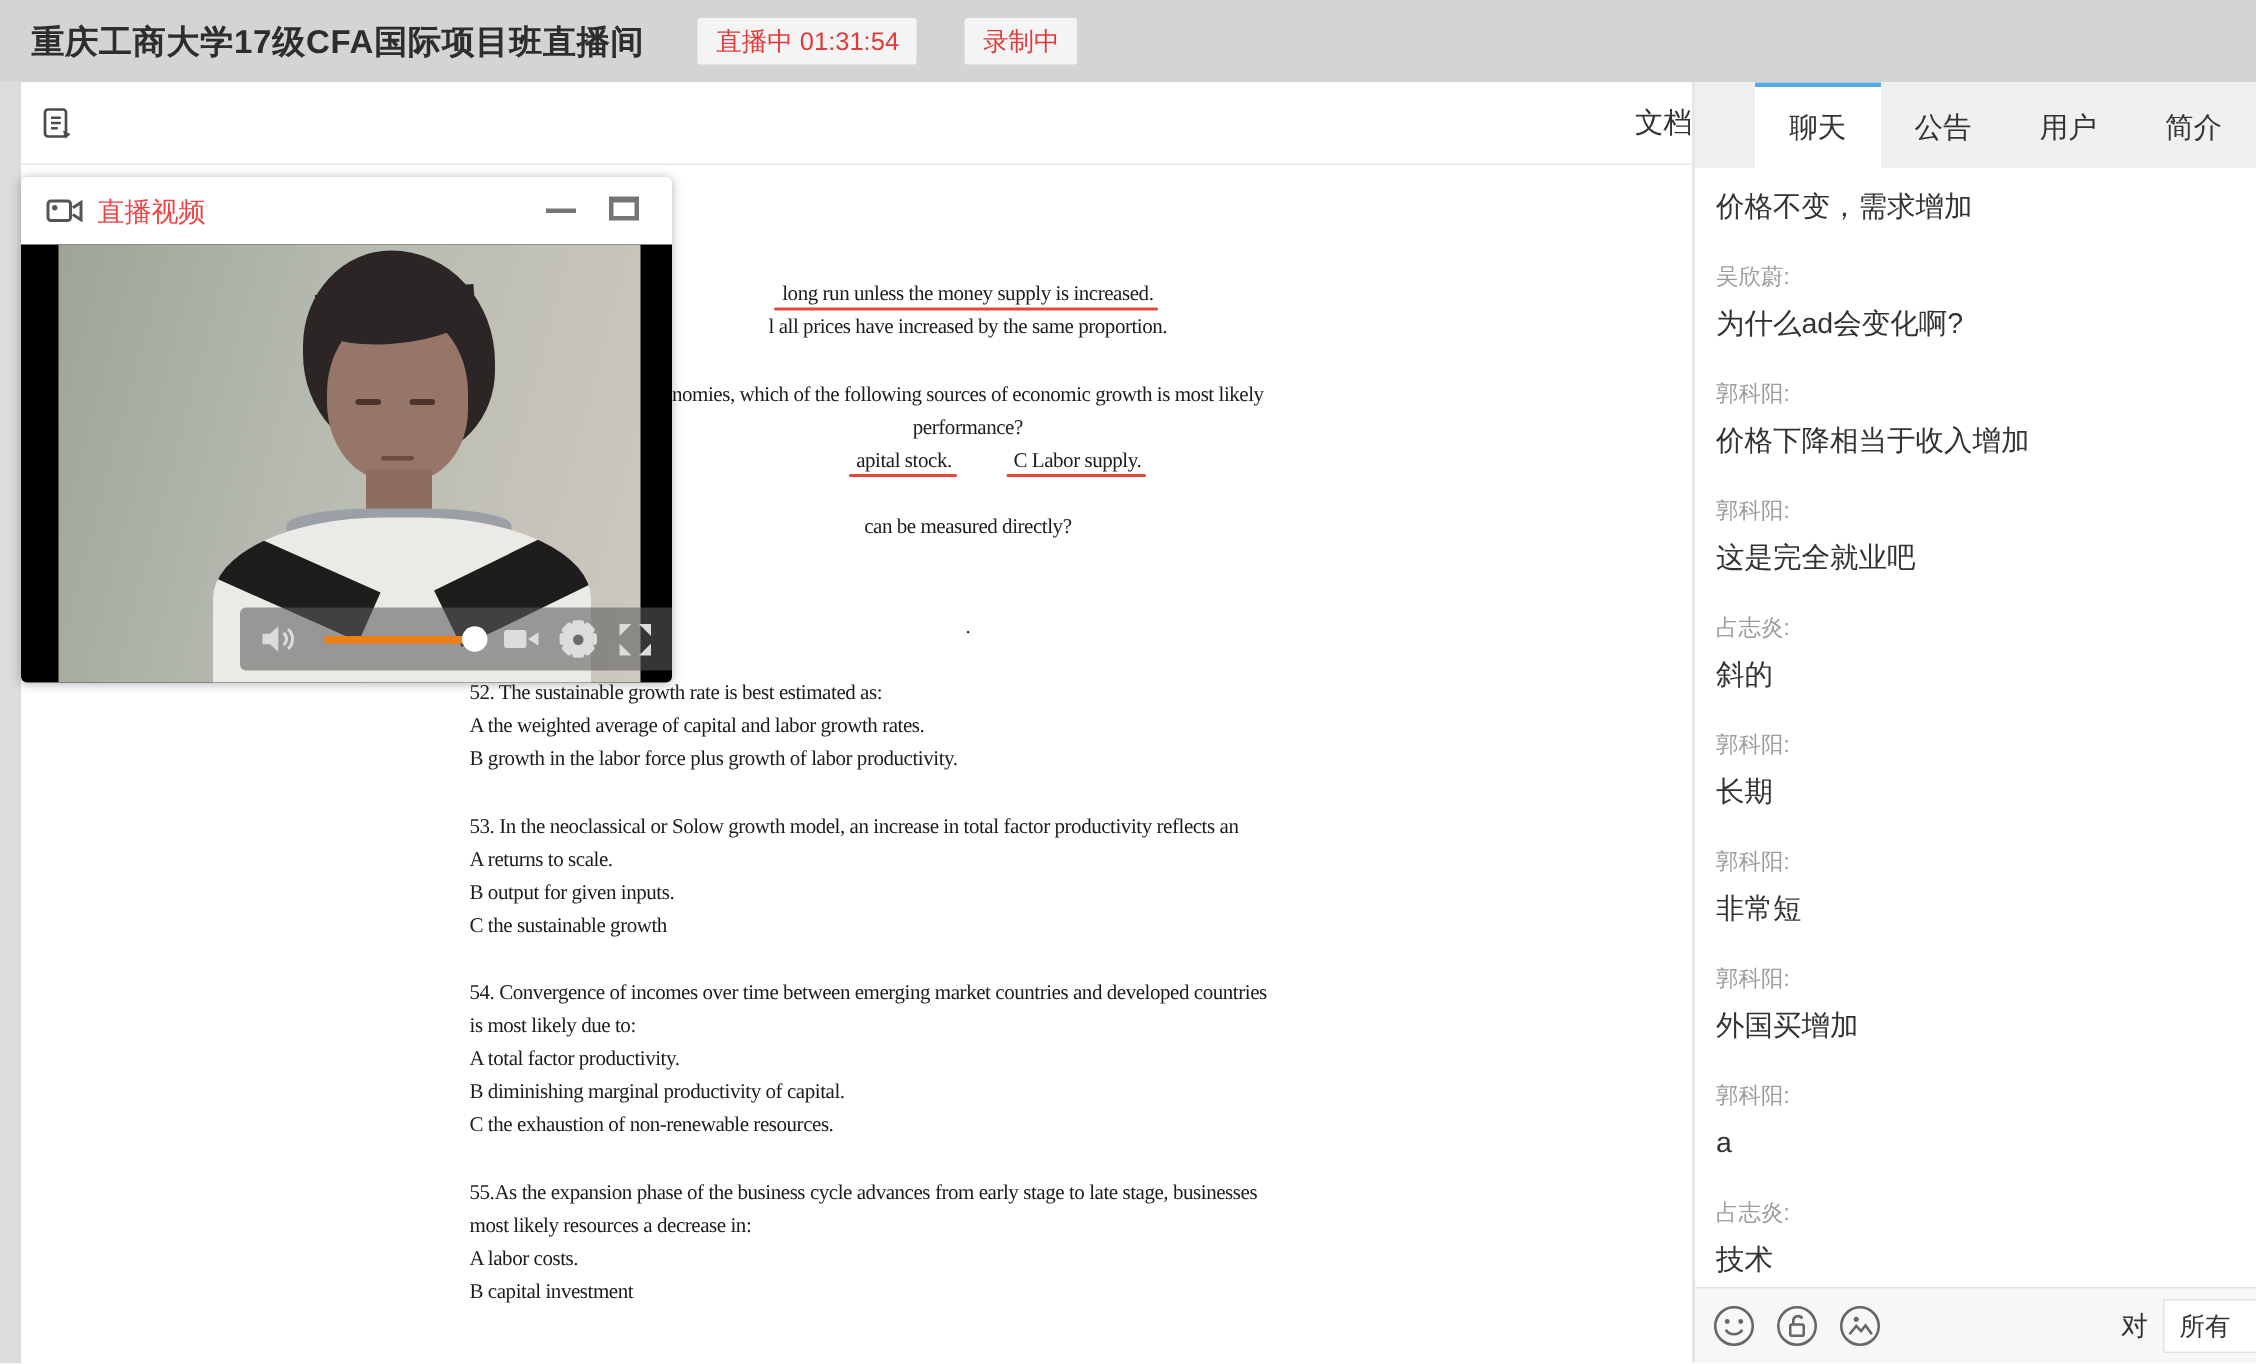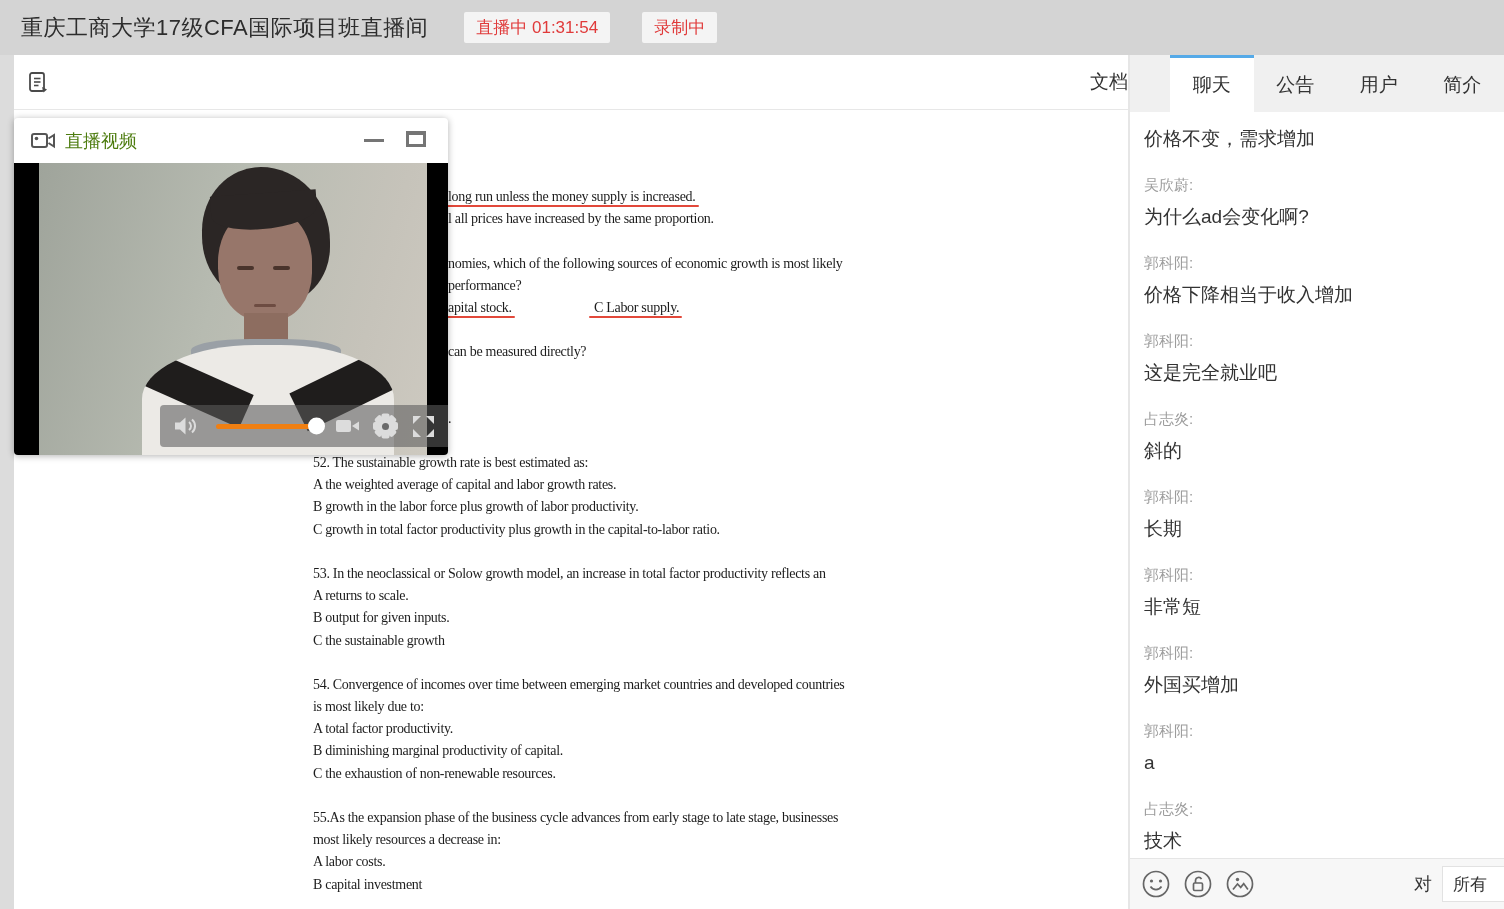--- a/index.html
+++ b/index.html
@@ -3,48 +3,48 @@
 <meta charset="utf-8">
 <style>
   * { margin:0; padding:0; box-sizing:border-box; }
   html,body { width:1504px; height:909px; overflow:hidden; background:#fff;
               font-family:"Liberation Sans","DejaVu Sans",sans-serif; }
   .stage { position:relative; width:1504px; height:909px; overflow:hidden; background:#fff; }
 
   
   .topbar { position:absolute; top:0; left:0; right:0; height:55px; background:#d4d4d4;
             display:flex; align-items:center; }
-  .page-title { font-size:22px; font-weight:400; color:#2d2d2d; margin-left:21px; letter-spacing:0.5px; }
+  .page-title { font-size:22px; font-weight:700; color:#2d2d2d; margin-left:21px; letter-spacing:0.5px; }
   .badge { background:#f4f4f4; color:#e03a3a; font-size:17px; padding:4px 12px; border-radius:2px; white-space:nowrap; }
   .badge.live { margin-left:36px; }
   .badge.rec  { margin-left:32px; }
 
   
   .left-gutter { position:absolute; left:0; top:55px; width:14px; bottom:0; background:#dcdcdc; }
   .doc-panel { position:absolute; left:14px; top:55px; width:1114px; bottom:0; background:#fff; }
   .doc-header { position:absolute; top:0; left:0; right:0; height:55px; border-bottom:1px solid #e7e7e7;
                 display:flex; align-items:center; background:#fff;justify-content:space-between; }
   .doc-icon { margin-left:12px; display:flex; }
   .doc-title { margin-left:7px; font-size:19px; color:#333; }
   .doc-page { position:absolute; top:56px; left:0; right:0; bottom:0; background:#fff;
               font-family:"Liberation Serif","DejaVu Serif",serif; color:#1c1c1c; }
   .dline { height:22.2px; line-height:22.2px; font-size:14px; letter-spacing:-0.3px; white-space:nowrap; }
-  .doc-fragments { position:absolute; left:434px; top:75px; }
+  .doc-fragments { position:absolute; left:434px; top:75px;text-align:center; }
   .doc-body { position:absolute; left:299px; top:341px; }
   .u { position:relative; }
   .u::after { content:""; position:absolute; left:-5px; right:-3px; bottom:-3px; height:2px;
               background:#e2483a; border-radius:2px; }
   .col1 { display:inline-block; width:146px; }
 
   
   .video-window { position:absolute; left:14px; top:118px; width:434px; height:337px;
                   background:#fff; border-radius:4px; box-shadow:0 1px 7px rgba(0,0,0,.3); }
   .vw-titlebar { position:relative; height:45px; display:flex; align-items:center; }
   .vw-cam-icon { margin-left:16px; display:flex; }
-  .vw-title { margin-left:9px; font-size:18px; color:#4d7c0f;font-family:Liberation Serif, serif; }
+  .vw-title { margin-left:9px; font-size:18px; color:#ef4444;font-family:Liberation Serif, serif; }
   .vw-min { position:absolute; right:64px; top:21px; width:20px; height:3px; background:#757575; cursor:pointer; }
   .vw-max { position:absolute; right:22px; top:13px; width:20px; height:16px; border:3px solid #757575; border-top-width:4px; cursor:pointer; }
   .vw-video { position:absolute; top:45px; left:0; right:0; bottom:0; background:#000; overflow:hidden; border-radius:0 0 4px 4px; }
   .webcam { position:absolute; left:25px; right:21px; top:0; bottom:0; overflow:hidden;
             background:linear-gradient(105deg,#9fa49b 0%,#b7bbb1 45%,#c6c3ba 80%,#cdc9c0 100%); }
   .hair   { position:absolute; left:163px; top:4px;  width:128px; height:138px; background:#2b2625; border-radius:46% 54% 42% 50%; }
   .face   { position:absolute; left:179px; top:44px; width:94px;  height:114px; background:#97766a; border-radius:48% 48% 42% 46%; }
   .fringe { position:absolute; left:172px; top:30px; width:106px; height:36px; background:#2b2625; border-radius:0 0 55% 45%; transform:rotate(-4deg); }
   .eye-l  { position:absolute; left:198px; top:103px; width:17px; height:4px; background:#4a342c; border-radius:2px; }
   .eye-r  { position:absolute; left:234px; top:103px; width:17px; height:4px; background:#4a342c; border-radius:2px; }
@@ -128,21 +128,20 @@
         <div class="dline">can be measured directly?</div>
         <div class="dline"></div>
         <div class="dline"></div>
         <div class="dline">.</div>
       </div>
 
       <div class="doc-body">
         <div class="dline">52. The sustainable growth rate is best estimated as:</div>
           <div class="dline">A the weighted average of capital and labor growth rates.</div>
           <div class="dline">B growth in the labor force plus growth of labor productivity.</div>
-          <div class="dline">C growth in total factor productivity plus growth in the capital-to-labor ratio.</div>
           <div class="dline"></div>
           <div class="dline">53. In the neoclassical or Solow growth model, an increase in total factor productivity reflects an</div>
           <div class="dline">A returns to scale.</div>
           <div class="dline">B output for given inputs.</div>
           <div class="dline">C the sustainable growth</div>
           <div class="dline"></div>
           <div class="dline">54. Convergence of incomes over time between emerging market countries and developed countries</div>
           <div class="dline">is most likely due to:</div>
           <div class="dline">A total factor productivity.</div>
           <div class="dline">B diminishing marginal productivity of capital.</div>

